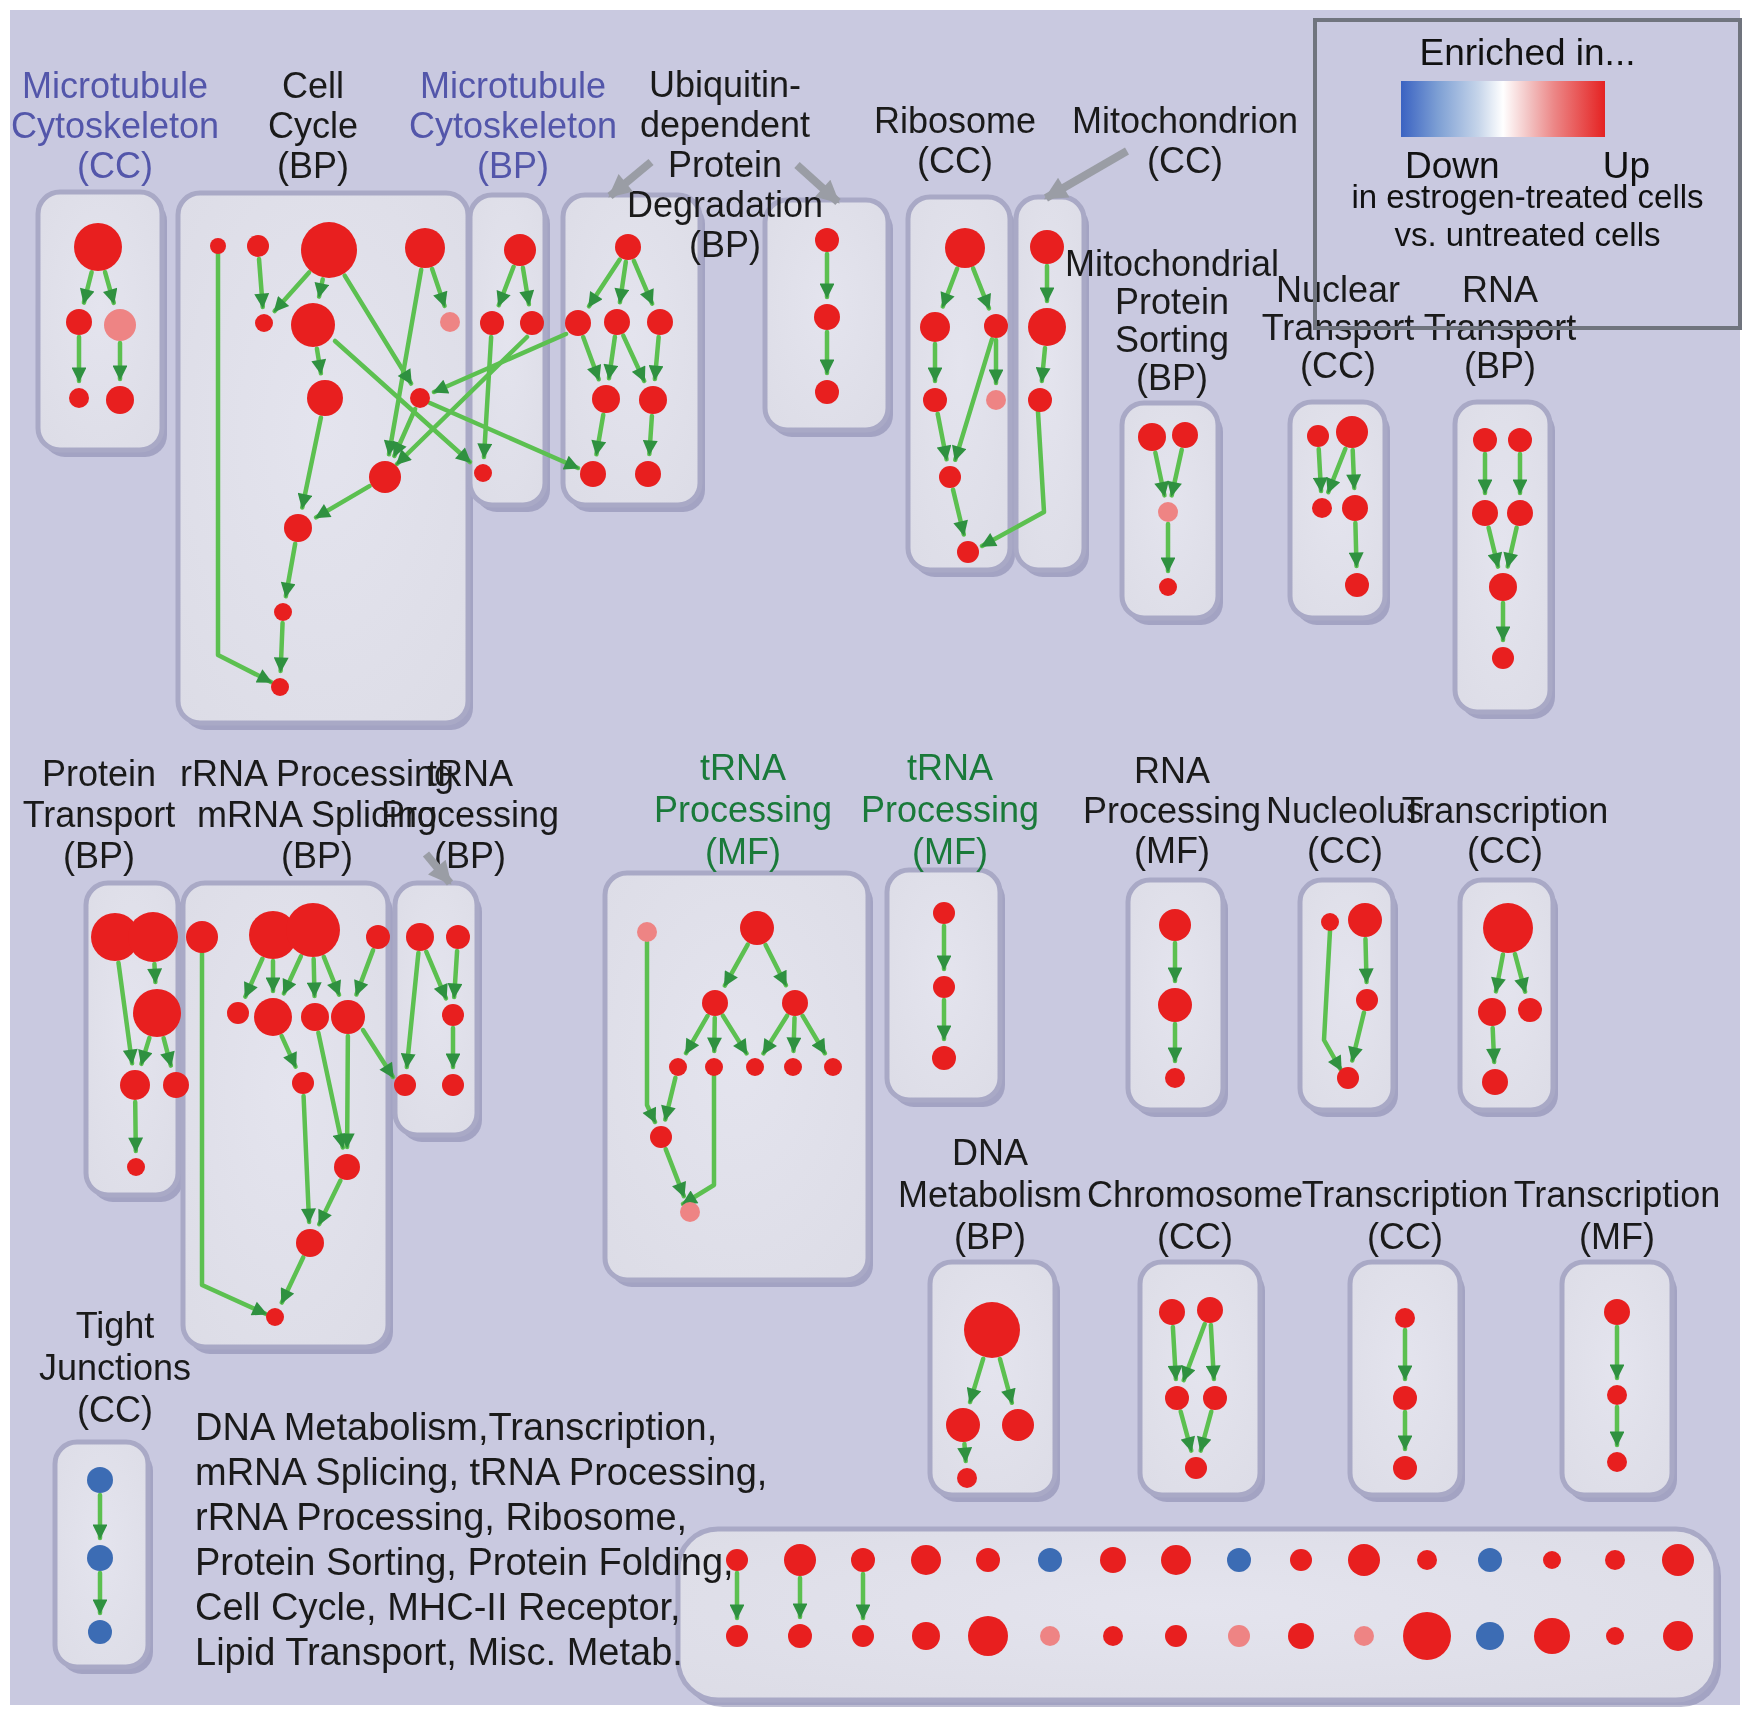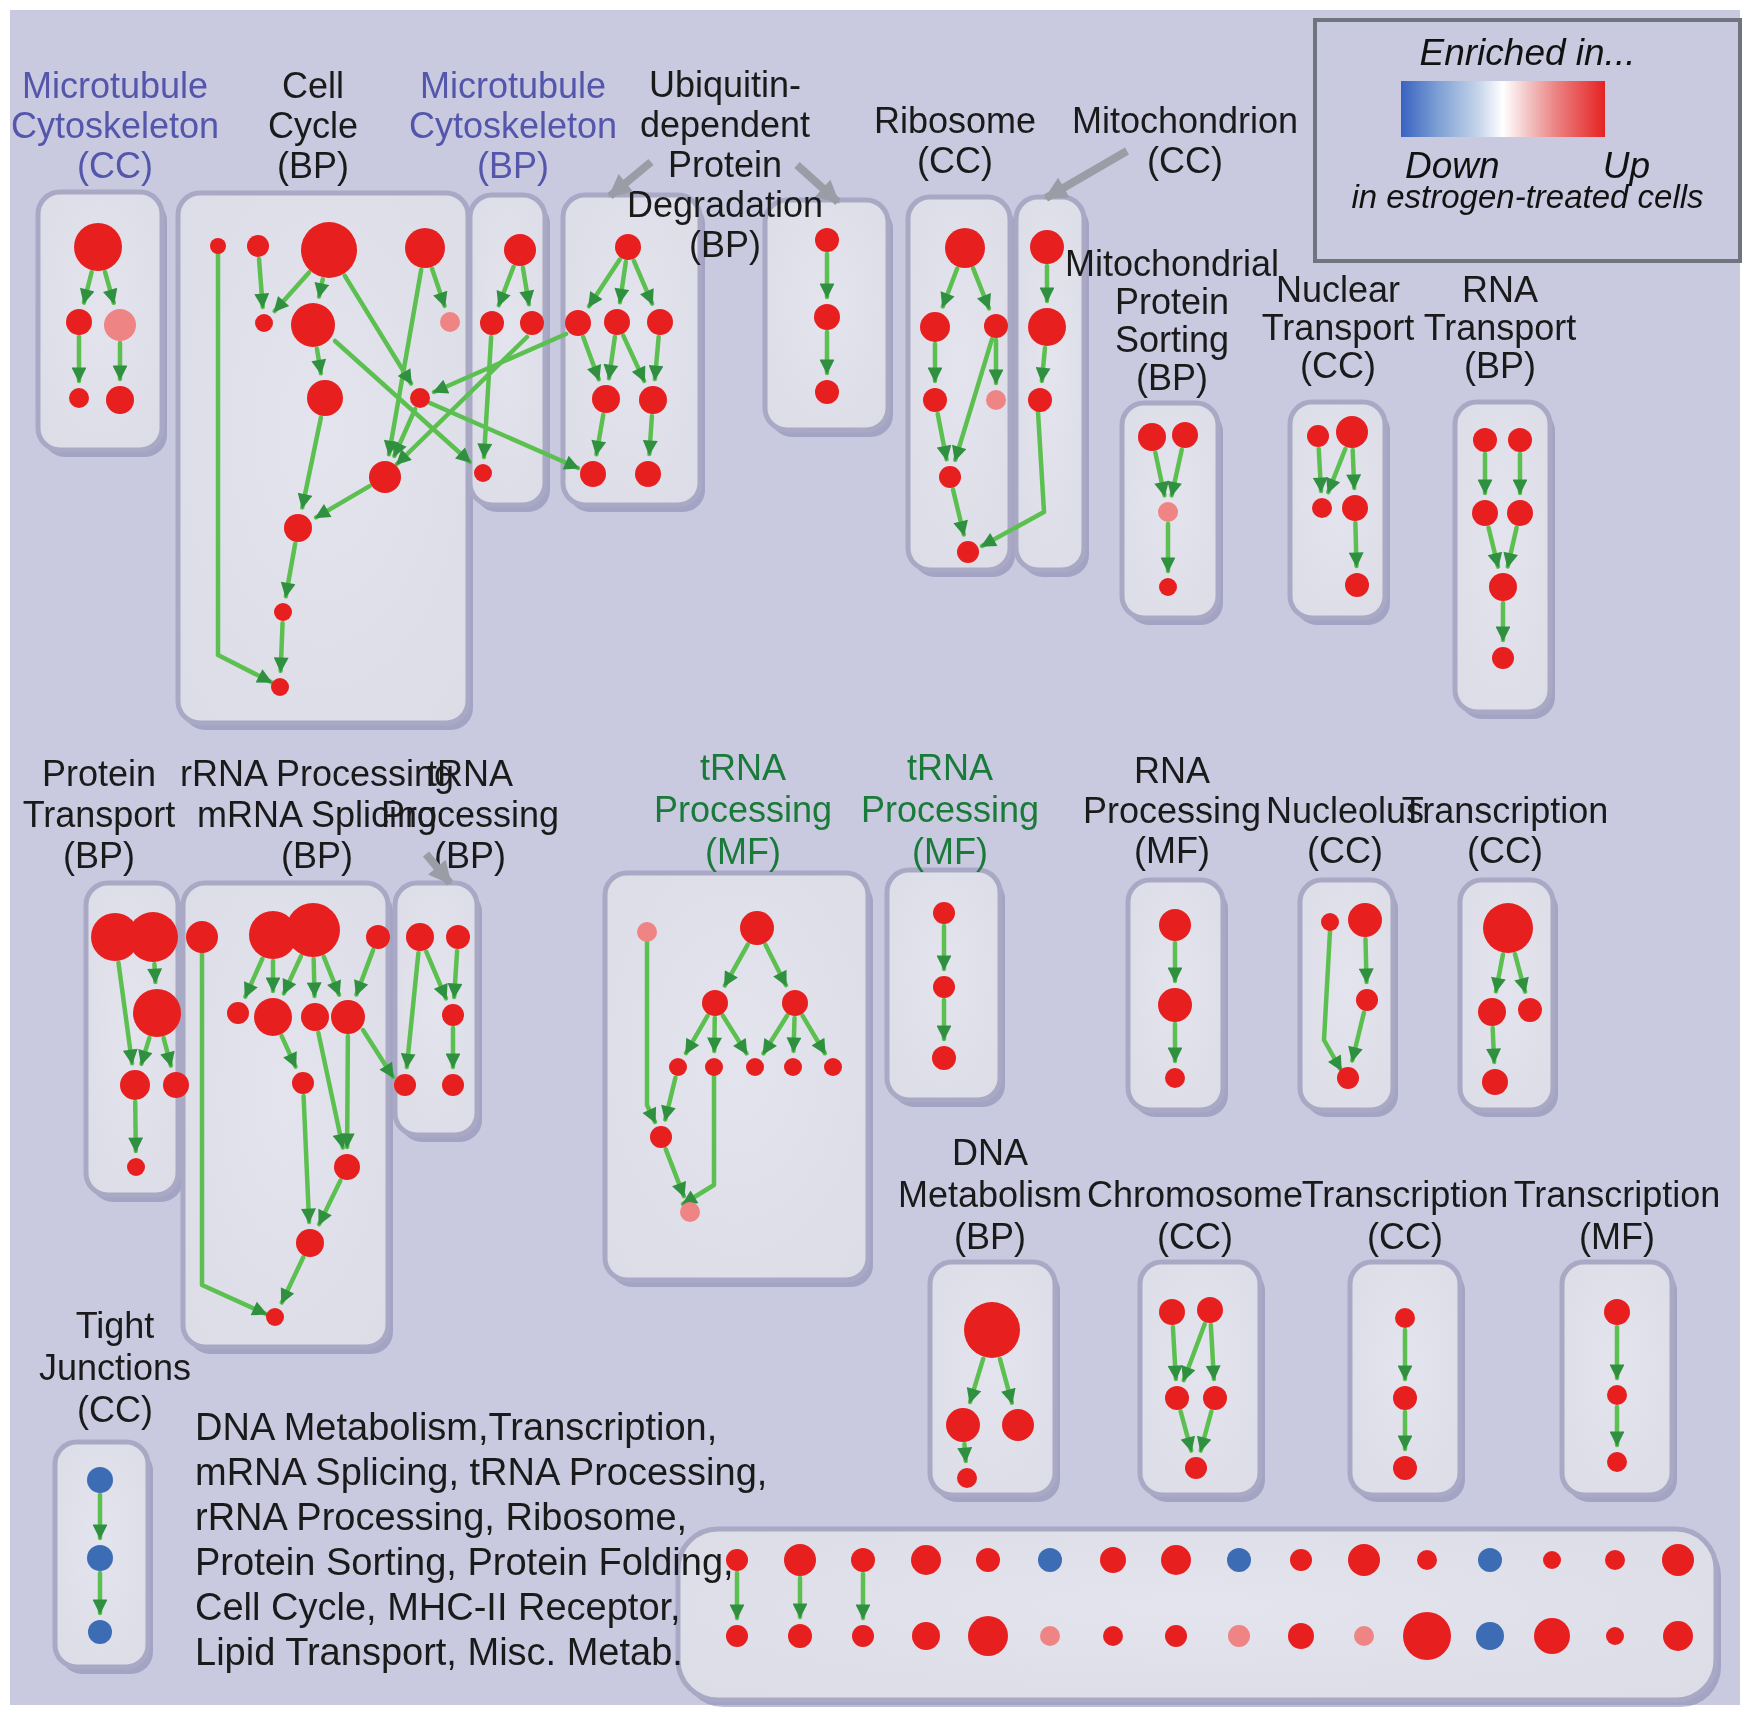--- a/index.html
+++ b/index.html
@@ -428,24 +428,25 @@
       <line x1="1127" y1="151" x2="1046" y2="198" stroke="#9a9da5" stroke-width="8" marker-end="url(#gh)"></line>
       <line x1="426" y1="854" x2="450" y2="883" stroke="#9a9da5" stroke-width="8" marker-end="url(#gh)"></line>
       <text x="195" y="1430" fill="#1a1a1a" font-size="38" text-anchor="start" dominant-baseline="middle">DNA Metabolism,Transcription,</text>
       <text x="195" y="1475" fill="#1a1a1a" font-size="38" text-anchor="start" dominant-baseline="middle">mRNA Splicing, tRNA Processing,</text>
       <text x="195" y="1520" fill="#1a1a1a" font-size="38" text-anchor="start" dominant-baseline="middle">rRNA Processing, Ribosome,</text>
       <text x="195" y="1565" fill="#1a1a1a" font-size="38" text-anchor="start" dominant-baseline="middle">Protein Sorting, Protein Folding,</text>
       <text x="195" y="1610" fill="#1a1a1a" font-size="38" text-anchor="start" dominant-baseline="middle">Cell Cycle, MHC-II Receptor,</text>
       <text x="195" y="1655" fill="#1a1a1a" font-size="38" text-anchor="start" dominant-baseline="middle">Lipid Transport, Misc. Metab.</text>
     </svg>
 
-  <div id="legend-box" style="left: 1313px; top: 18px; width: 429px; height: 245px; font-style: italic;">
+  <div id="legend-box" style="left: 1313px; top: 18px; width: 429px; height: 312px;">
     <div id="legend-title">Enriched in...</div>
     <div id="legend-bar" style="left: 84px; top: 59px; width: 204px; height: 56px;"></div>
     <div id="legend-downup" style="top: 123px; gap: 32px;">
       <span>Down</span>
       <span>Up</span>
     </div>
     <div id="legend-sub" style="top: 156px;">
       <div>in estrogen-treated cells</div>
+      <div>vs. untreated cells</div>
     </div>
   </div>
 </div>
 
 </body></html>

